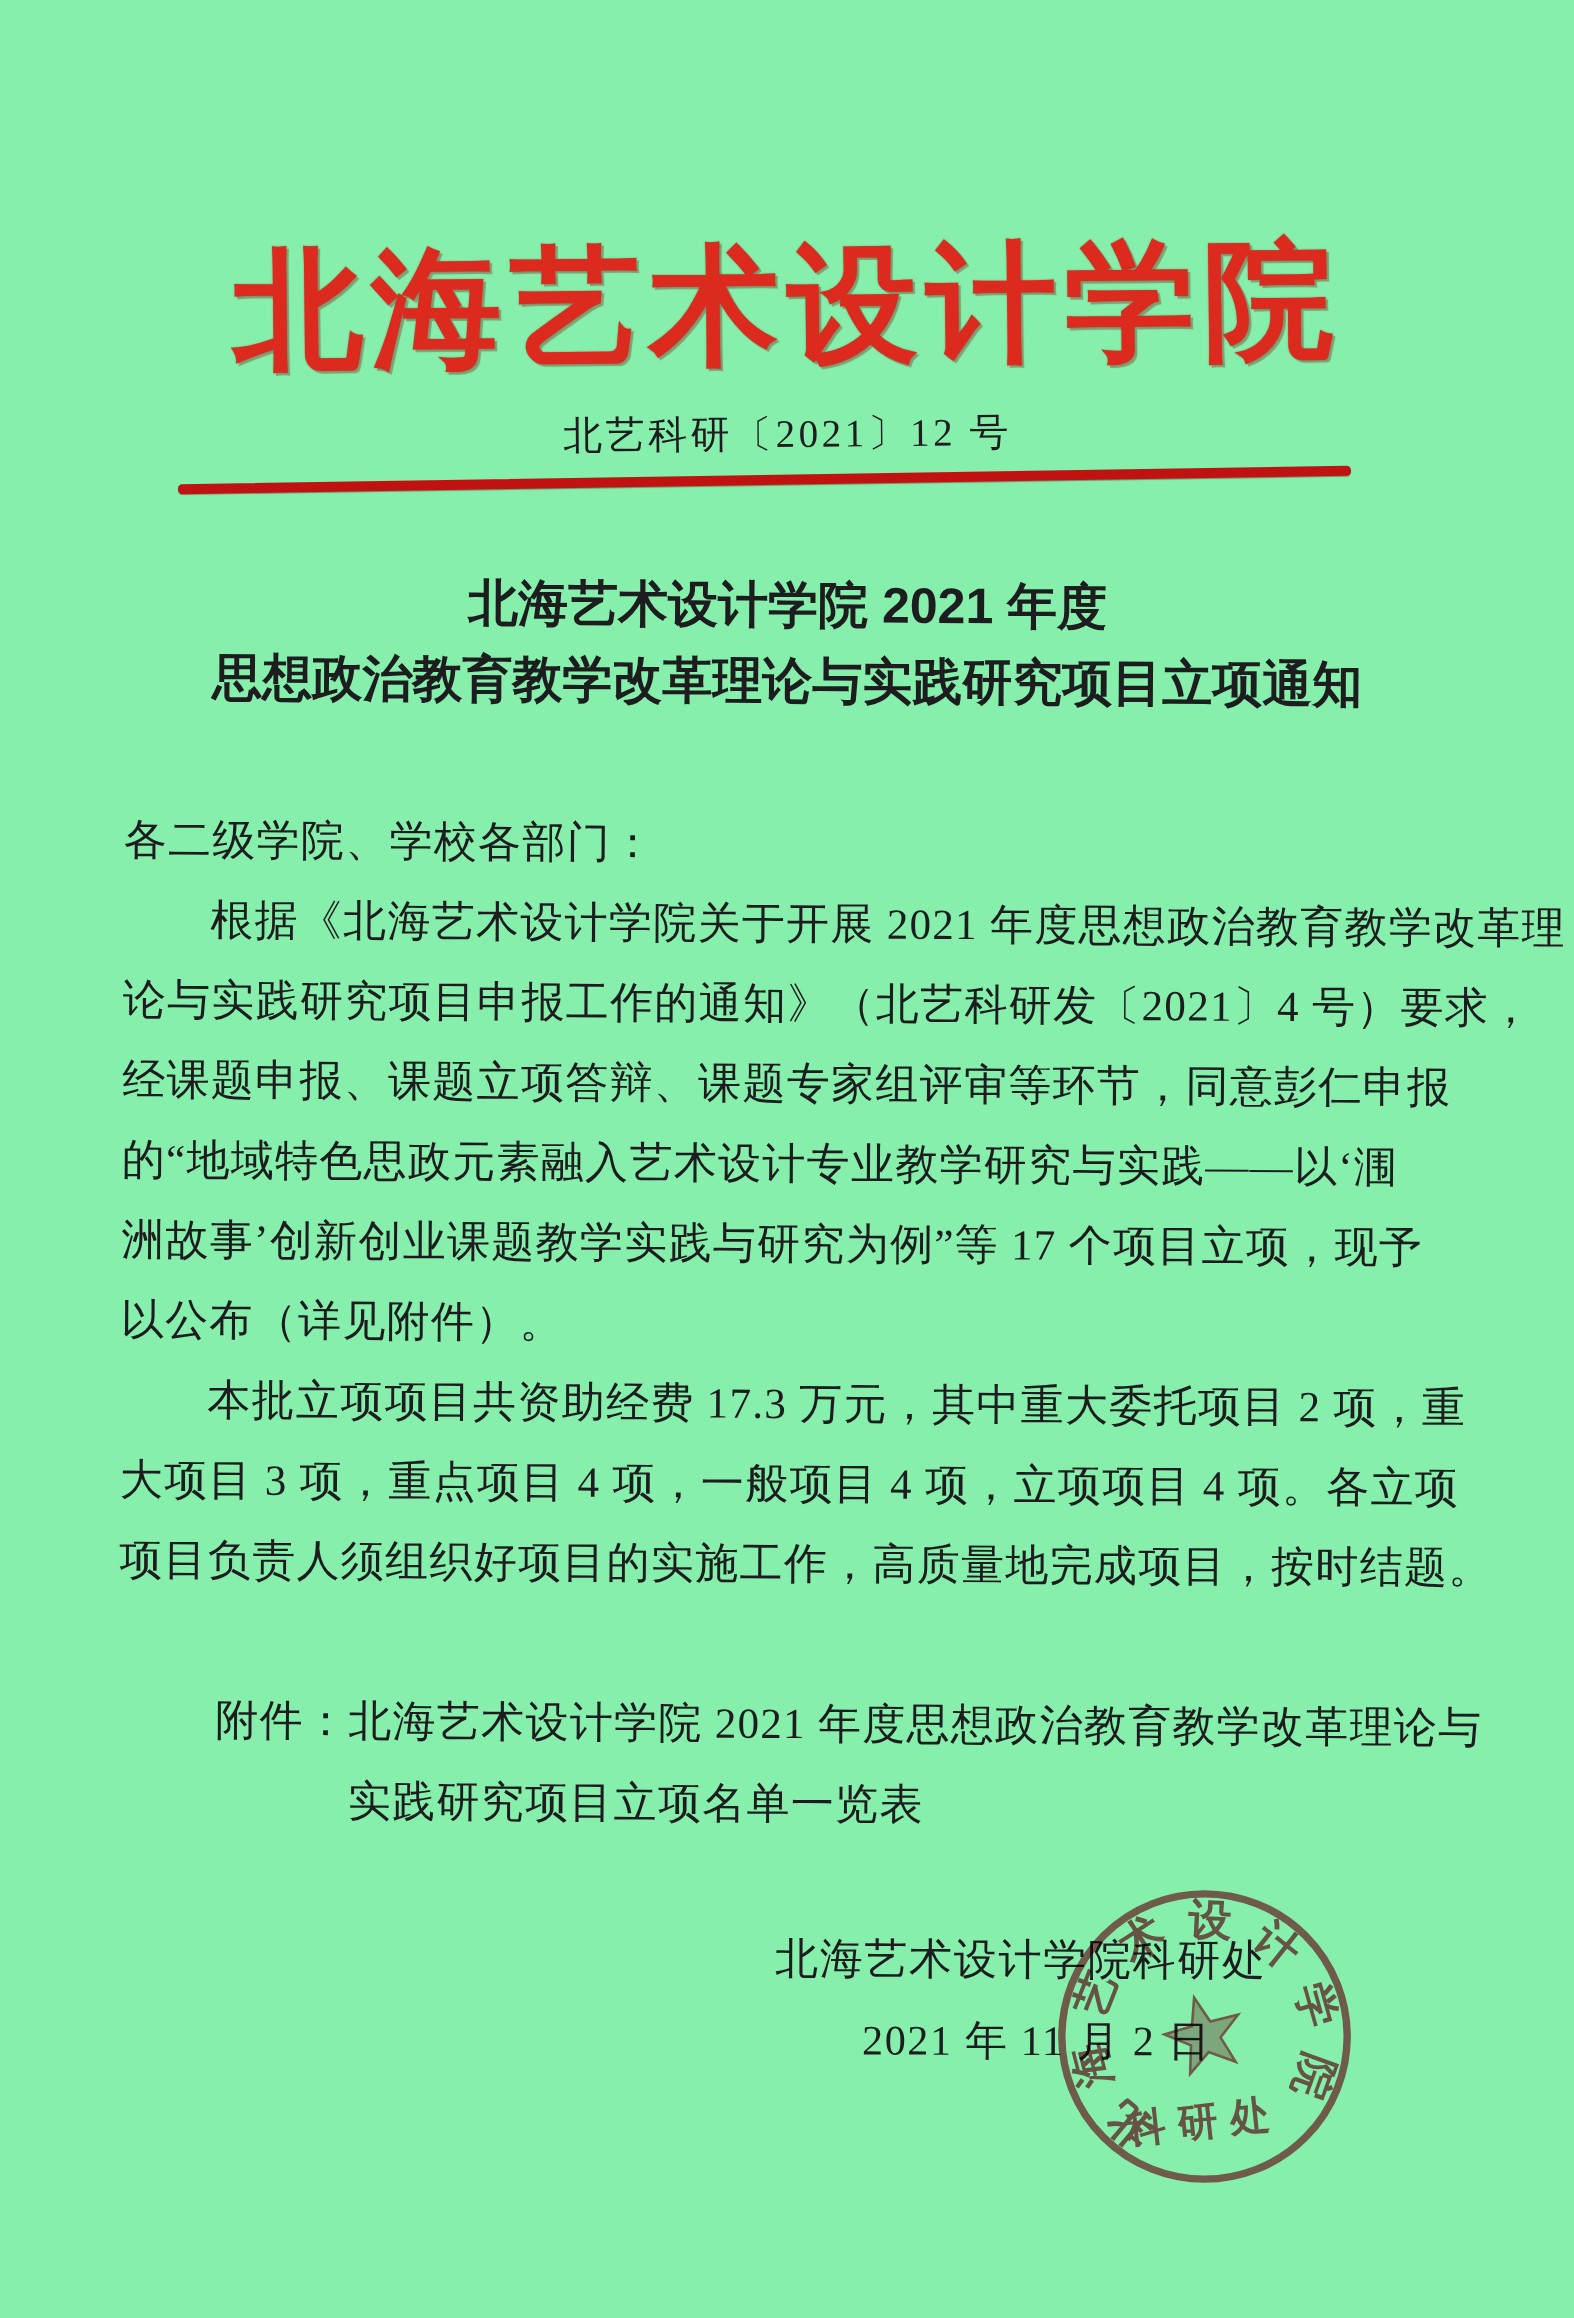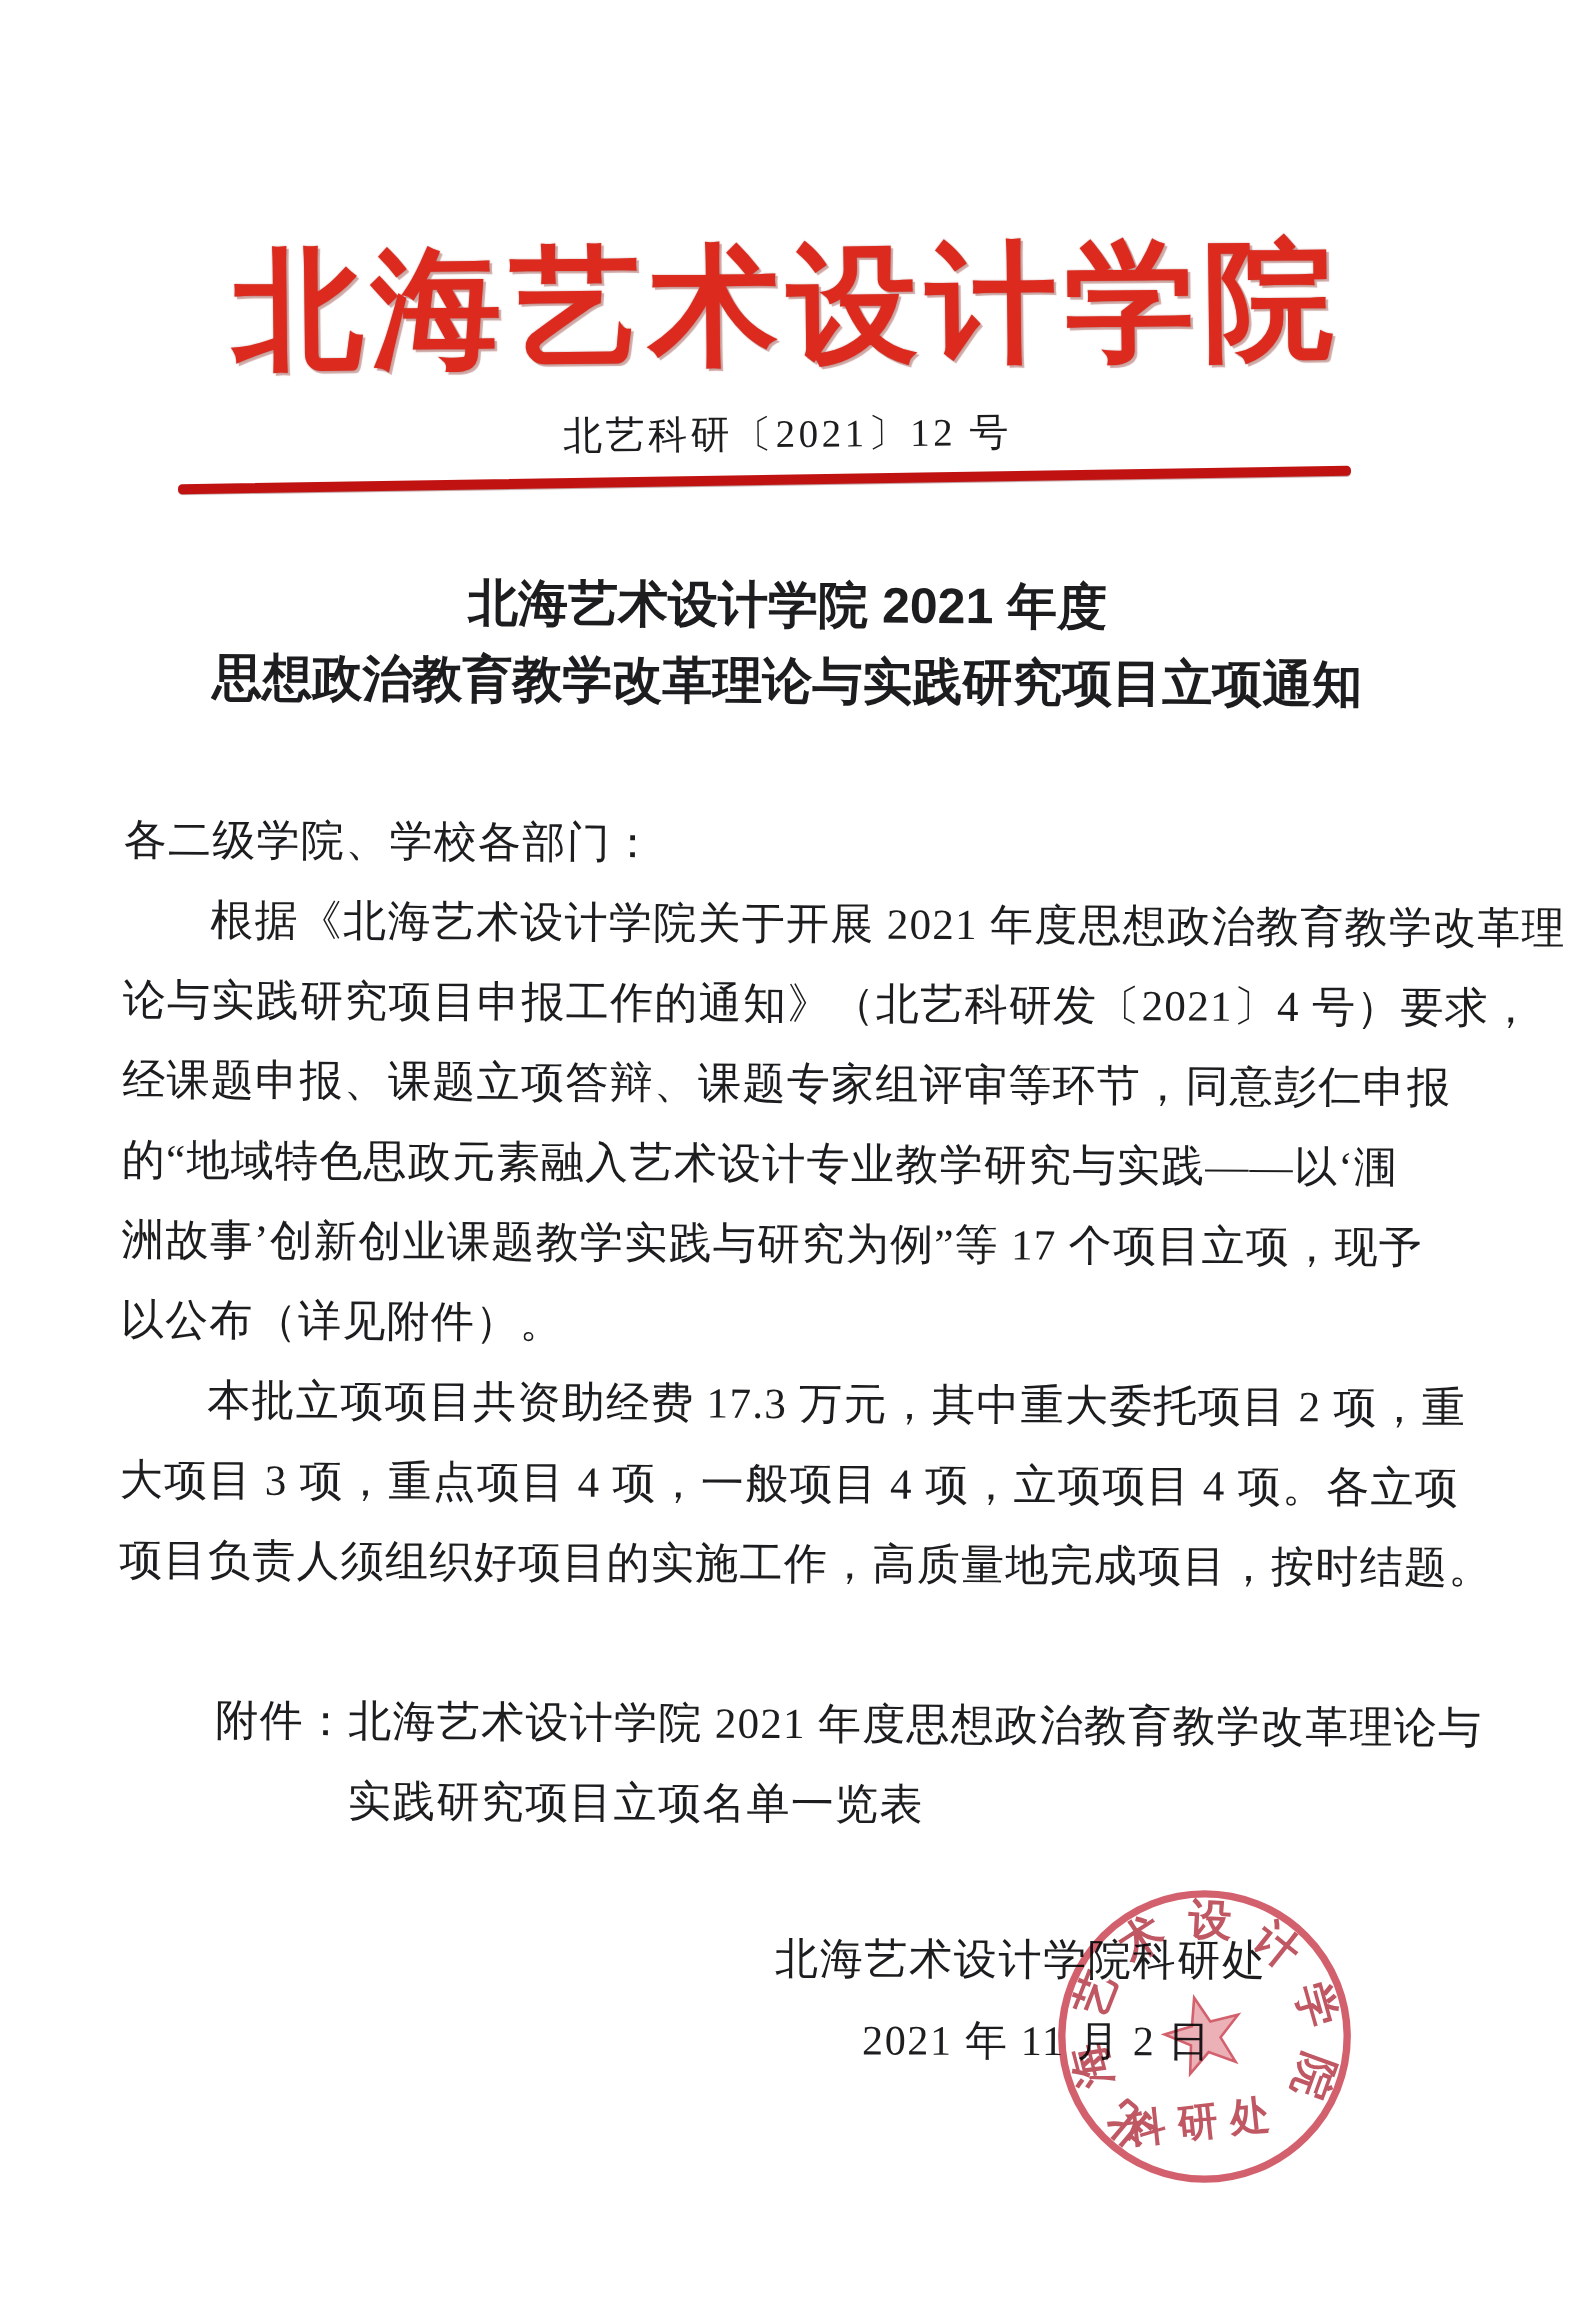--- a/index.html
+++ b/index.html
@@ -1,18 +1,18 @@
 <!DOCTYPE html>
 <html style="--header-red: #dd2a1e; --rule-red: #c11212; --ink: #1d1d1f; --stamp-red: #cc4553; --stamp-red-dark: #b53a49; --stamp-star-fill: #e8a3ab;font-size:14px"><head>
 <meta charset="utf-8">
 <style>
   html,body{margin:0;padding:0;background:#e8e8e8;}
   .page{
     position:relative; width:1575px; height:2319px;
-    background:#ffffff; overflow:hidden;
+    background:#86efac; overflow:hidden;
     font-family:"Liberation Serif","DejaVu Serif",serif;
     color:var(--ink,#1d1d1f);
   }
   .header-title{
     position:absolute; top:219px; left:0; width:100%;
     text-align:center; font-size:130px; font-weight:700;
     color:var(--header-red,#dd2a1e);
     letter-spacing:8.7px; white-space:nowrap;
     text-shadow:2.6px 2.6px 0.9px rgba(122,16,10,0.35), 0 0 1.7px rgba(122,16,10,0.5);
     transform:rotate(-0.6deg);

